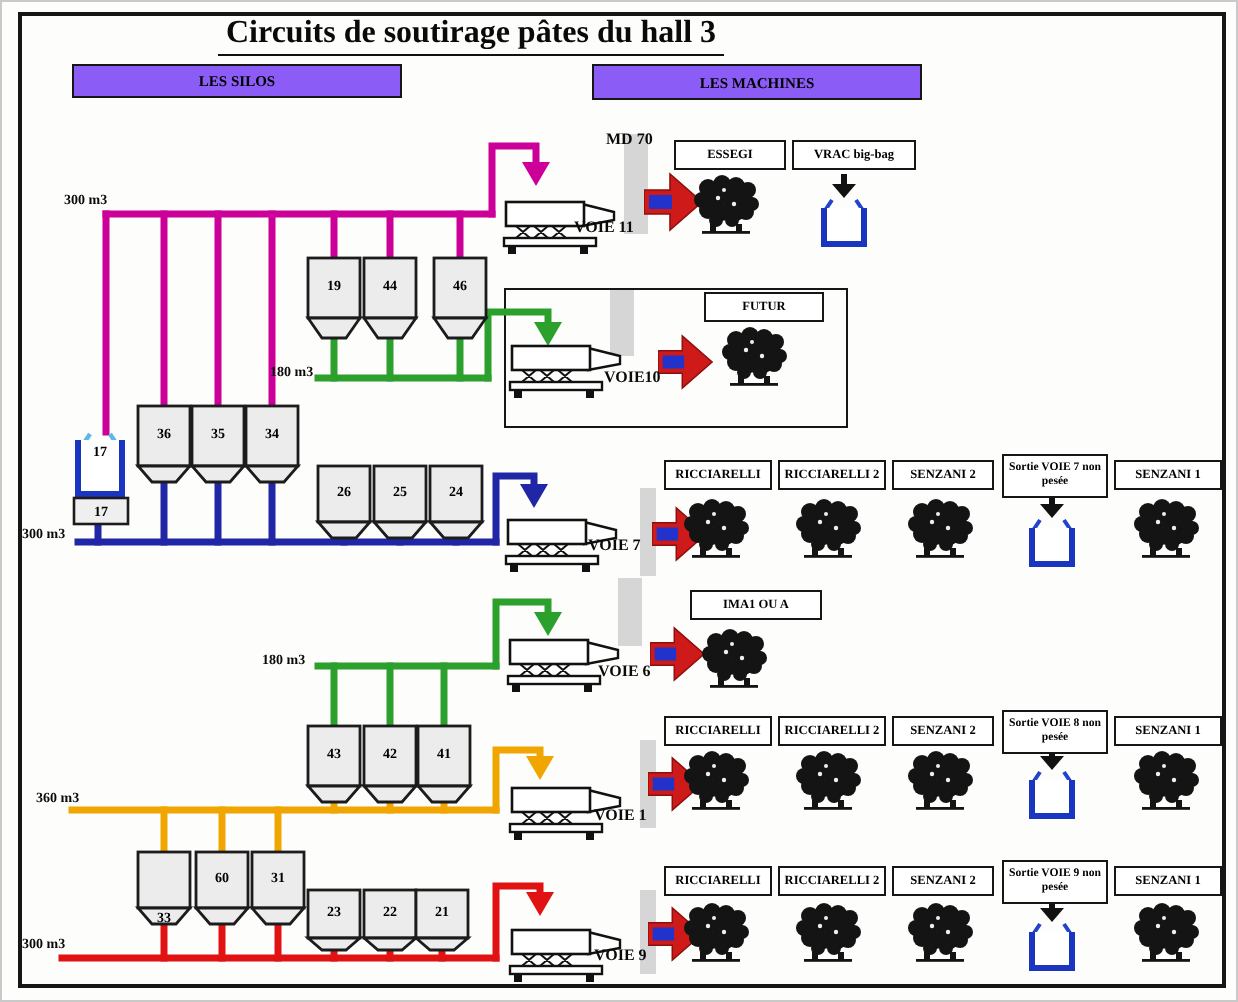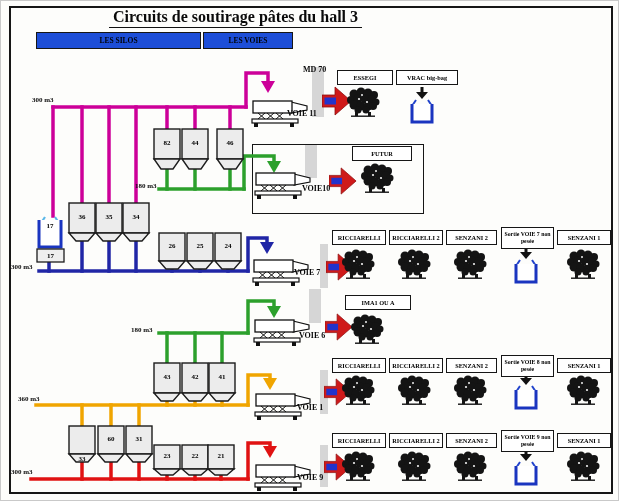--- a/index.html
+++ b/index.html
@@ -2,21 +2,21 @@
 <html><head>
 <meta charset="utf-8">
 <style>
   html,body{margin:0;padding:0;background:#fff;}
   .canvas{position:relative;width:619px;height:501px;background:#fdfdfb;overflow:hidden;
           font-family:"Liberation Serif",serif;border:1px solid #c9c9c9;box-sizing:border-box;}
   .frame{position:absolute;left:8px;top:5px;width:600px;height:484px;border:2px solid #161616;}
   .futurbox{position:absolute;left:251px;top:143px;width:170px;height:68px;border:1.5px solid #161616;}
   .lbl{position:absolute;font-weight:bold;color:#0a0a0a;white-space:nowrap;z-index:4;line-height:1;}
   .title{font-size:16px;border-bottom:1.5px solid #111;padding:0 4px 2px 4px;}
-  .hdrbox{position:absolute;border:1.2px solid #161616;background:#1d4ed8;display:flex;align-items:center;
+  .hdrbox{position:absolute;border:1.2px solid #161616;background:#8b5cf6;display:flex;align-items:center;
           justify-content:center;font-size:7.5px;font-weight:bold;z-index:4;}
   .mbox{position:absolute;border:1.1px solid #161616;background:#fff;display:flex;align-items:center;
         justify-content:center;font-size:6.3px;font-weight:bold;text-align:center;z-index:4;line-height:1.15;}
   .silonum{position:absolute;width:26px;text-align:center;font-size:7px;font-weight:bold;z-index:4;}
   .v{font-size:7px;}
   .voie{font-size:8px;}
   svg.overlay{position:absolute;left:0;top:0;z-index:2;}
 </style>
 </head>
 <body>
@@ -234,30 +234,30 @@
     <use href="#machine" x="339" y="450" width="36" height="30"></use>
     <use href="#machine" x="395" y="450" width="36" height="30"></use>
     <use href="#machine" x="451" y="450" width="36" height="30"></use>
     <use href="#bigbag" x="508" y="448" width="34" height="40"></use>
     <use href="#machine" x="564" y="450" width="36" height="30"></use>
   </svg>
 
   <div class="lbl title" style="left:108px;top:8px;">Circuits de soutirage pâtes du hall 3</div>
 
   <div class="hdrbox" style="left:35px;top:31px;width:163px;height:15px;">LES SILOS</div>
-  <div class="hdrbox" style="left:202px;top:31px;width:88px;height:15px;">LES VOIES</div>
+  <div class="hdrbox" style="left:295px;top:31px;width:163px;height:16px;">LES MACHINES</div>
 
   <div class="lbl v" style="left:31px;top:96px;">300 m3</div>
   <div class="lbl v" style="left:134px;top:182px;">180 m3</div>
   <div class="lbl v" style="left:10px;top:263px;">300 m3</div>
   <div class="lbl v" style="left:130px;top:326px;">180 m3</div>
   <div class="lbl v" style="left:17px;top:395px;">360 m3</div>
   <div class="lbl v" style="left:10px;top:468px;">300 m3</div>
 
-  <div class="silonum" style="left:153px;top:138px;">82</div>
+  <div class="silonum" style="left:153px;top:138px;">19</div>
   <div class="silonum" style="left:181px;top:138px;">44</div>
   <div class="silonum" style="left:216px;top:138px;">46</div>
   <div class="silonum" style="left:68px;top:212px;">36</div>
   <div class="silonum" style="left:95px;top:212px;">35</div>
   <div class="silonum" style="left:122px;top:212px;">34</div>
   <div class="silonum" style="left:158px;top:241px;">26</div>
   <div class="silonum" style="left:186px;top:241px;">25</div>
   <div class="silonum" style="left:214px;top:241px;">24</div>
   <div class="silonum" style="left:153px;top:372px;">43</div>
   <div class="silonum" style="left:181px;top:372px;">42</div>

